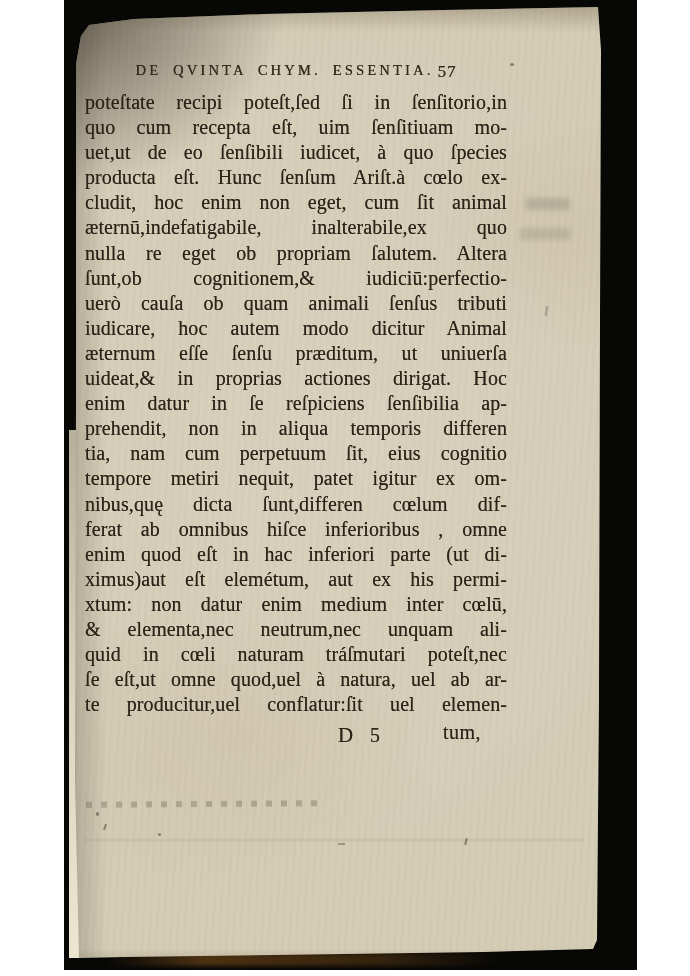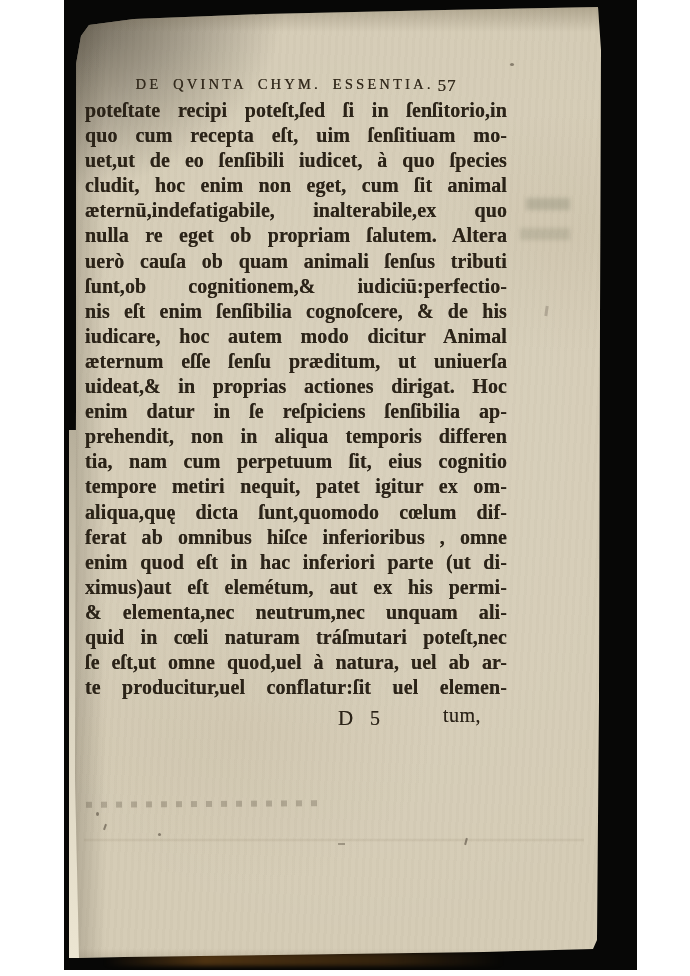--- a/index.html
+++ b/index.html
@@ -46,35 +46,35 @@
       11px 780px, 12px 400px
     );
   }
   
   .crease{
     position:absolute;left:20px;top:838px;width:500px;height:4px;
     background:linear-gradient(180deg,transparent,rgba(120,105,80,0.14) 50%,transparent);
   }
   
   .text-block{
-    position:absolute;left:21px;top:74px;width:422px;
+    position:absolute;left:21px;top:60px;width:422px;
     color:#2b2318;
   }
   .running-head{
     display:flex;justify-content:center;align-items:baseline;
     height:22px;margin-bottom:2px;
     font-size:14.5px;letter-spacing:3.2px;word-spacing:5px;
     color:#332a1d;text-shadow:0.3px 0 0 rgba(51,42,29,0.8);
     white-space:nowrap;
   }
   .folio{
     font-size:17px;letter-spacing:1px;margin-left:4px;
     position:relative;top:2px;
   }
-  .body-lines{margin-top:2px;font-weight:bold;}
+  .body-lines{margin-top:8px;}
   .line{
     font-size:20px;line-height:25.1px;height:25.1px;
     text-align:justify;text-align-last:justify;
     letter-spacing:0.1px;white-space:nowrap;
     text-shadow:0 0 0.5px rgba(43,35,24,0.65);
   }
   .sig-line{
     position:relative;height:26px;margin-top:6px;
     font-size:20px;text-shadow:0 0 0.5px rgba(43,35,24,0.6);
   }
@@ -103,37 +103,38 @@
     <div class="text-block">
       <div class="running-head">
         <span>DE QVINTA CHYM. ESSENTIA.</span>
         <span class="folio">57</span>
       </div>
 
       <div class="body-lines">
         <div class="line">poteſtate recipi poteſt,ſed ſi in ſenſitorio,in</div>
         <div class="line">quo cum recepta eſt, uim ſenſitiuam mo-</div>
         <div class="line">uet,ut de eo ſenſibili iudicet, à quo ſpecies</div>
+        <div class="line">producta eſt. Hunc ſenſum Ariſt.à cœlo ex-</div>
         <div class="line">cludit, hoc enim non eget, cum ſit animal</div>
         <div class="line">æternū,indefatigabile, inalterabile,ex quo</div>
         <div class="line">nulla re eget ob propriam ſalutem.  Altera</div>
+        <div class="line">ſunt,ob cognitionem,&amp; iudiciū:perfectio-</div>
         <div class="line">uerò cauſa ob quam animali ſenſus tributi</div>
-        <div class="line">ſunt,ob cognitionem,&amp; iudiciū:perfectio-</div>
-        <div class="line">nis eſt enim ſenſibilia cognoſcere, &amp; de his</div>
         <div class="line">iudicare, hoc autem modo dicitur Animal</div>
         <div class="line">æternum eſſe ſenſu præditum, ut uniuerſa</div>
         <div class="line">uideat,&amp; in proprias actiones dirigat. Hoc</div>
         <div class="line">enim datur in ſe reſpiciens ſenſibilia ap-</div>
         <div class="line">prehendit, non in aliqua temporis differen</div>
         <div class="line">tia, nam cum perpetuum ſit, eius cognitio</div>
         <div class="line">tempore metiri nequit, patet igitur ex om-</div>
-        <div class="line">aliqua,quę dicta ſunt,quomodo cœlum dif-</div>
+        <div class="line">nibus,quę dicta ſunt,differen cœlum dif-</div>
         <div class="line">ferat ab omnibus hiſce inferioribus , omne</div>
         <div class="line">enim quod eſt in hac inferiori parte (ut di-</div>
         <div class="line">ximus)aut eſt elemétum, aut ex his permi-</div>
+        <div class="line">xtum: non datur enim medium inter cœlū,</div>
         <div class="line">&amp; elementa,nec neutrum,nec unquam ali-</div>
         <div class="line">quid in cœli naturam tráſmutari poteſt,nec</div>
         <div class="line">ſe eſt,ut omne quod,uel à natura, uel ab ar-</div>
         <div class="line">te producitur,uel conflatur:ſit uel elemen-</div>
       </div>
 
       <div class="sig-line">
         <span class="sig-letter">D</span>
         <span class="sig-number">5</span>
         <span class="sig-catchword">tum,</span>

